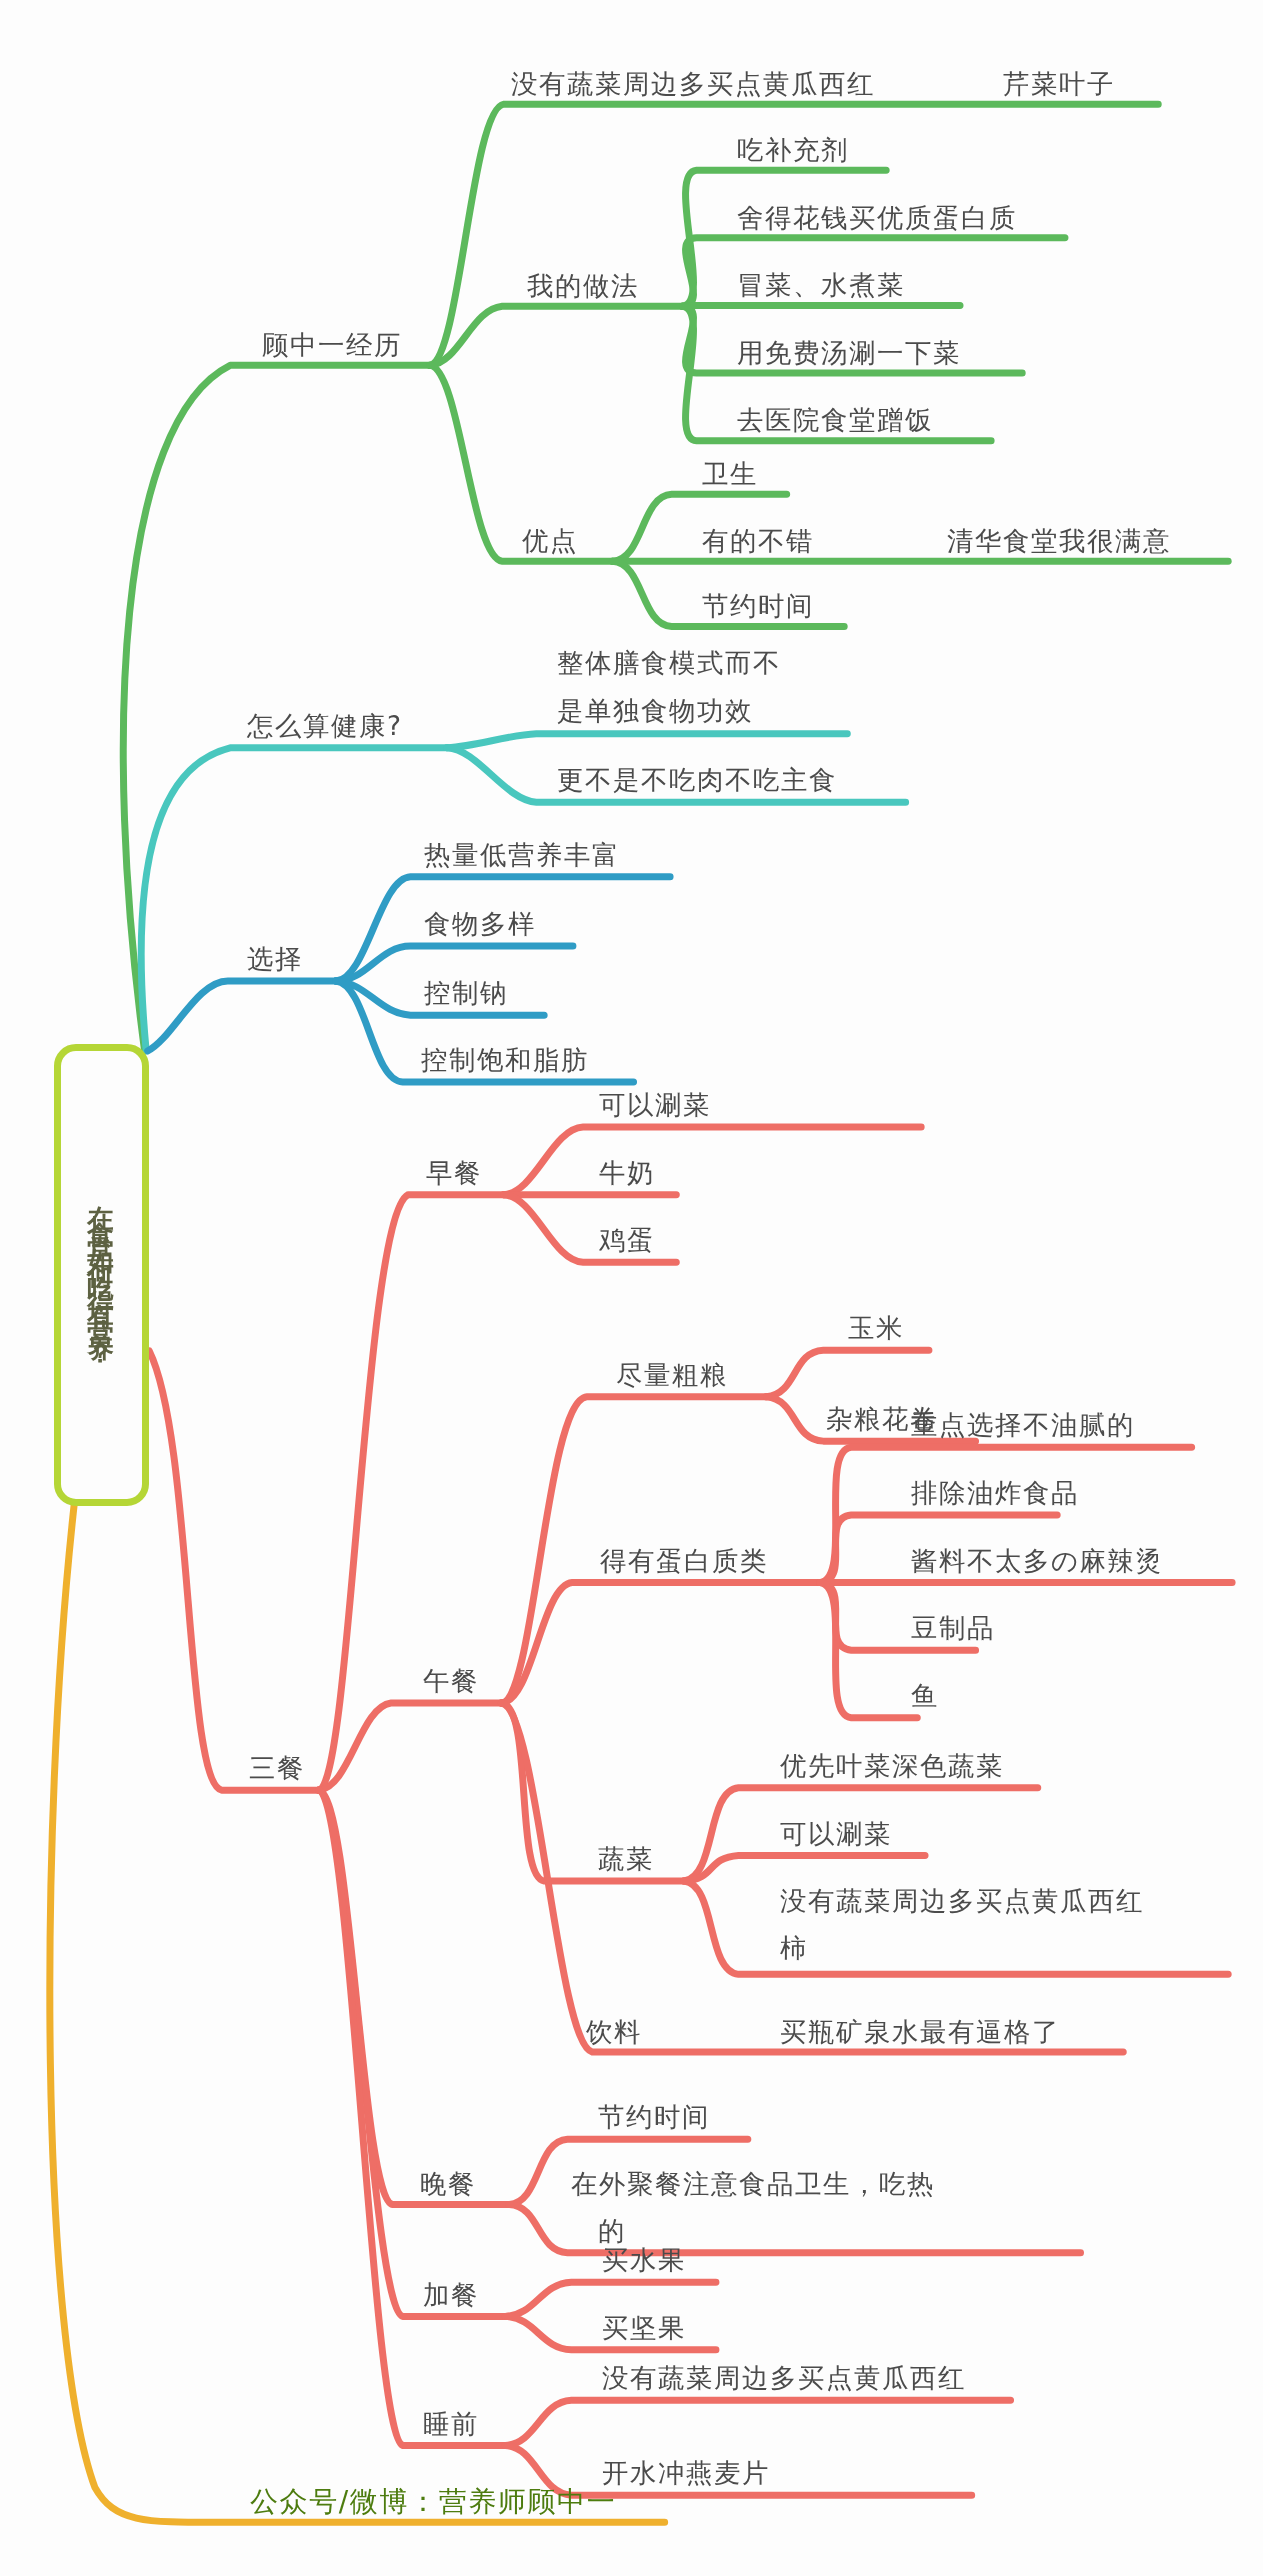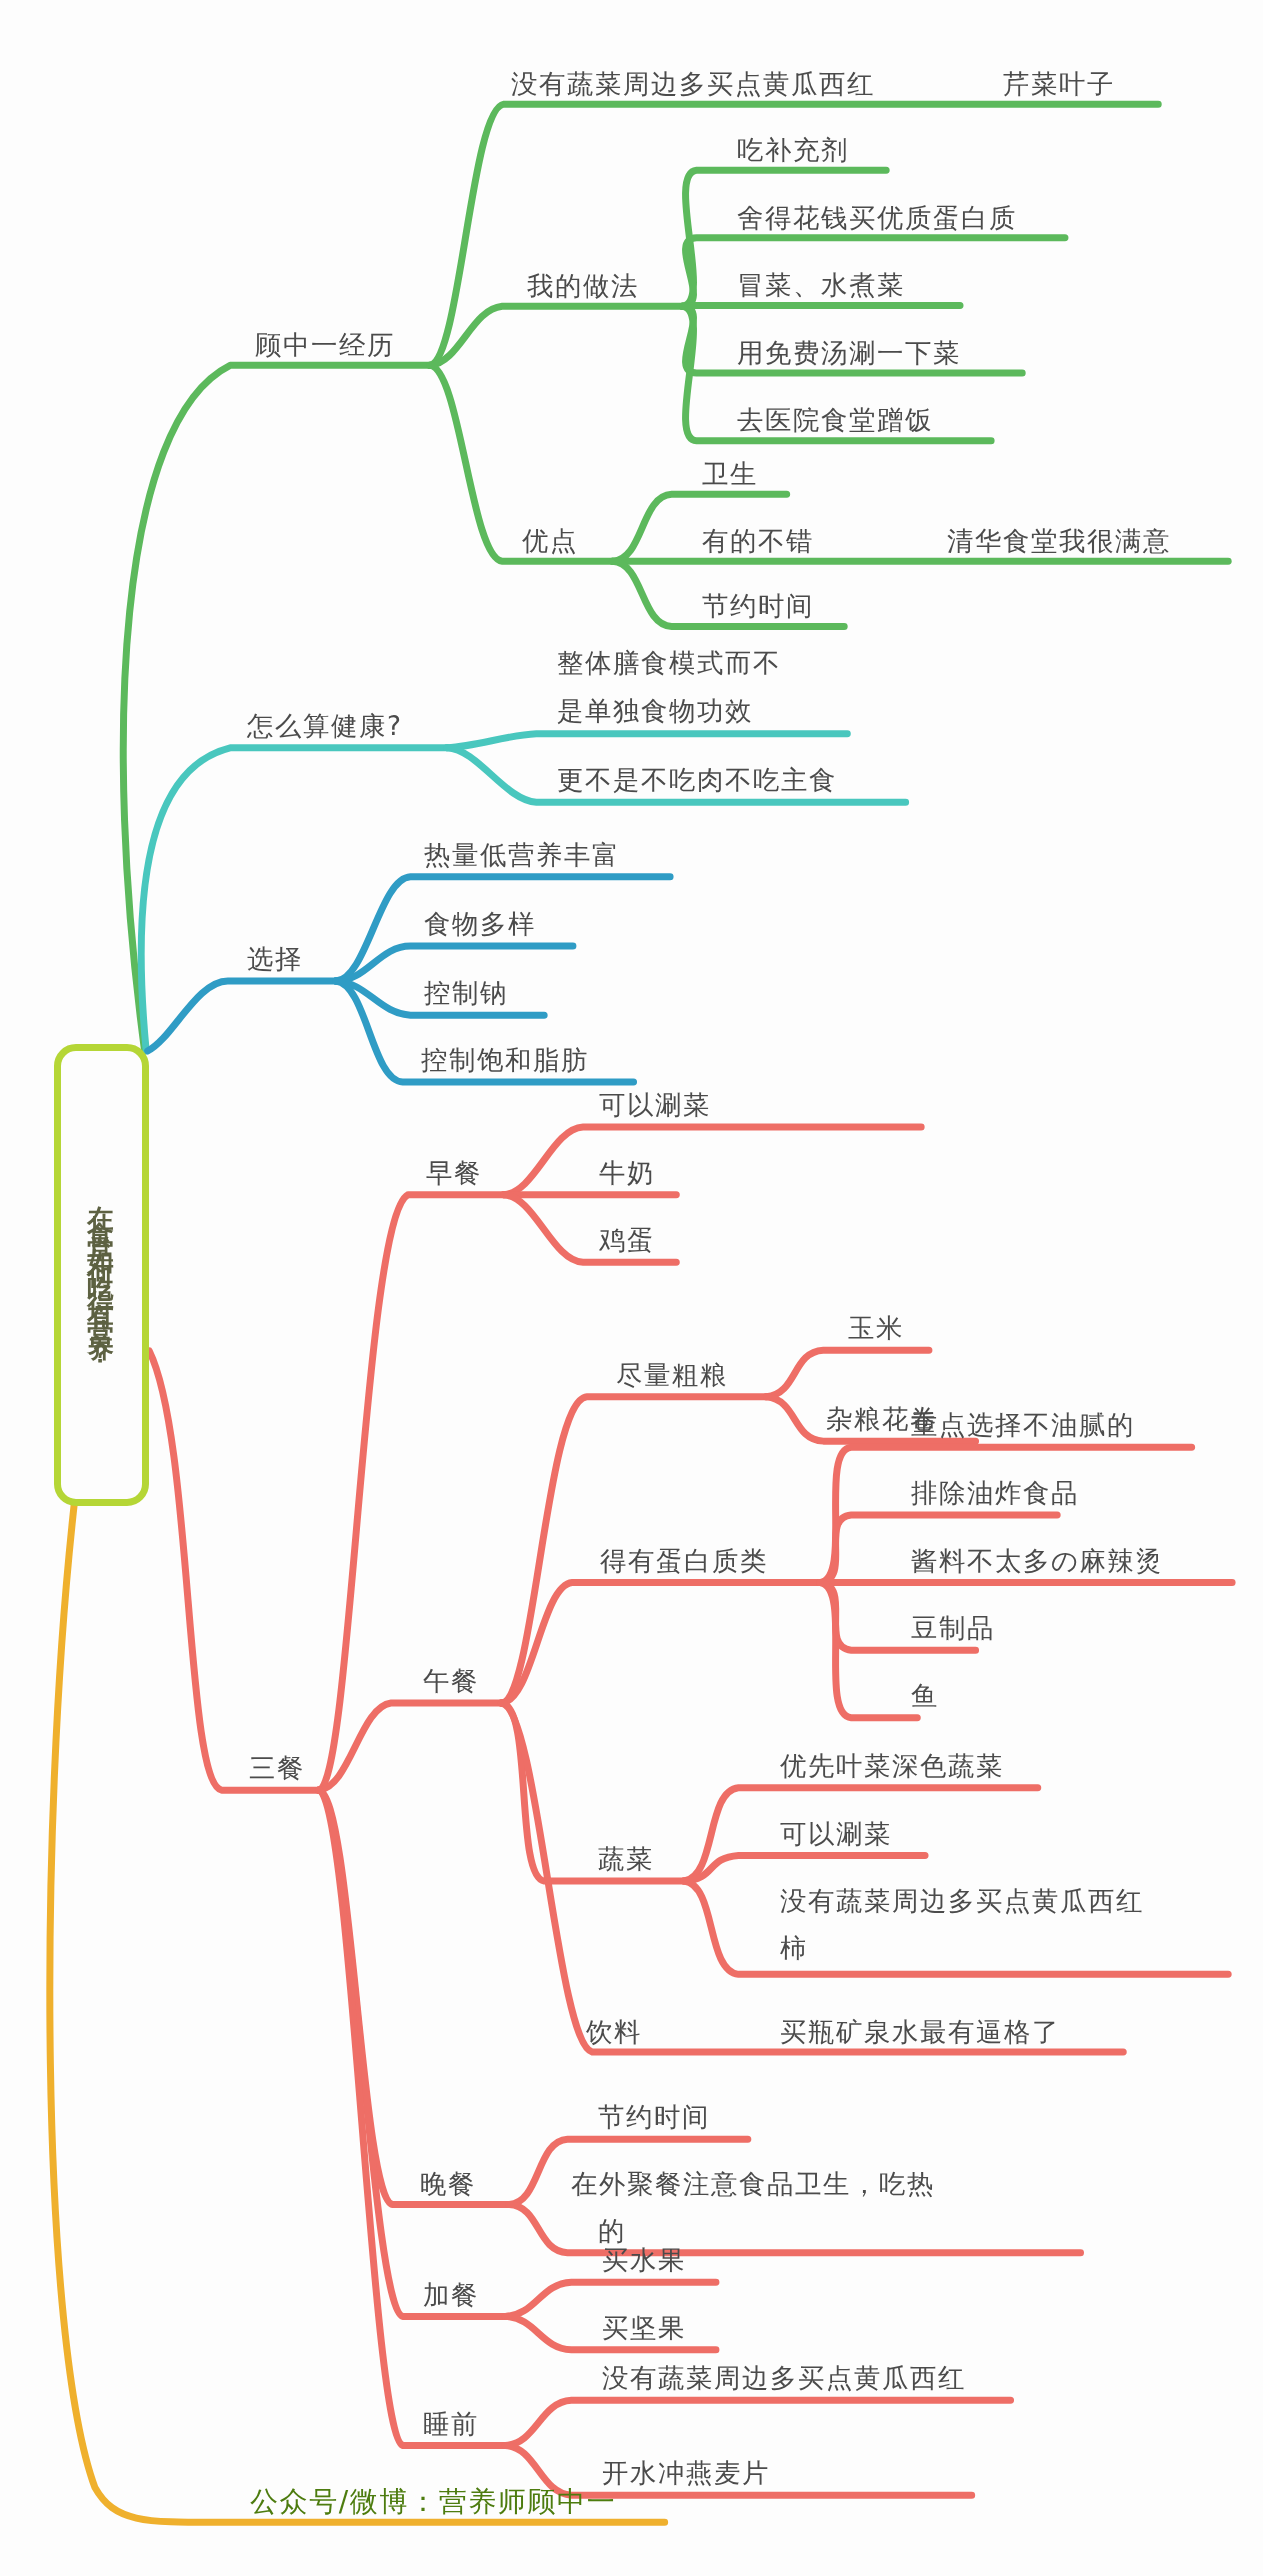--- a/index.html
+++ b/index.html
@@ -89,21 +89,21 @@
     </g>
     <g stroke="#efb02d">
       <path d="M 96 1930 C 48 2360 52 3010 122 3200 C 148 3247 190 3245 292 3245 L 855 3245"></path>
     </g>
   </svg>
 
   <div class="root-box">
     <span class="root-text">在食堂如何吃得有营养？</span>
   </div>
 
-  <div class="lbl" style="left:255px;top:328px">顾中一经历</div>
+  <div class="lbl" style="left:262px;top:328px">顾中一经历</div>
   <div class="lbl" style="left:511px;top:67px">没有蔬菜周边多买点黄瓜西红</div>
   <div class="lbl" style="left:1003px;top:67px">芹菜叶子</div>
   <div class="lbl" style="left:527px;top:269px">我的做法</div>
   <div class="lbl" style="left:737px;top:133px">吃补充剂</div>
   <div class="lbl" style="left:737px;top:201px">舍得花钱买优质蛋白质</div>
   <div class="lbl" style="left:737px;top:268px">冒菜、水煮菜</div>
   <div class="lbl" style="left:737px;top:336px">用免费汤涮一下菜</div>
   <div class="lbl" style="left:737px;top:403px">去医院食堂蹭饭</div>
   <div class="lbl" style="left:522px;top:524px">优点</div>
   <div class="lbl" style="left:702px;top:457px">卫生</div>

